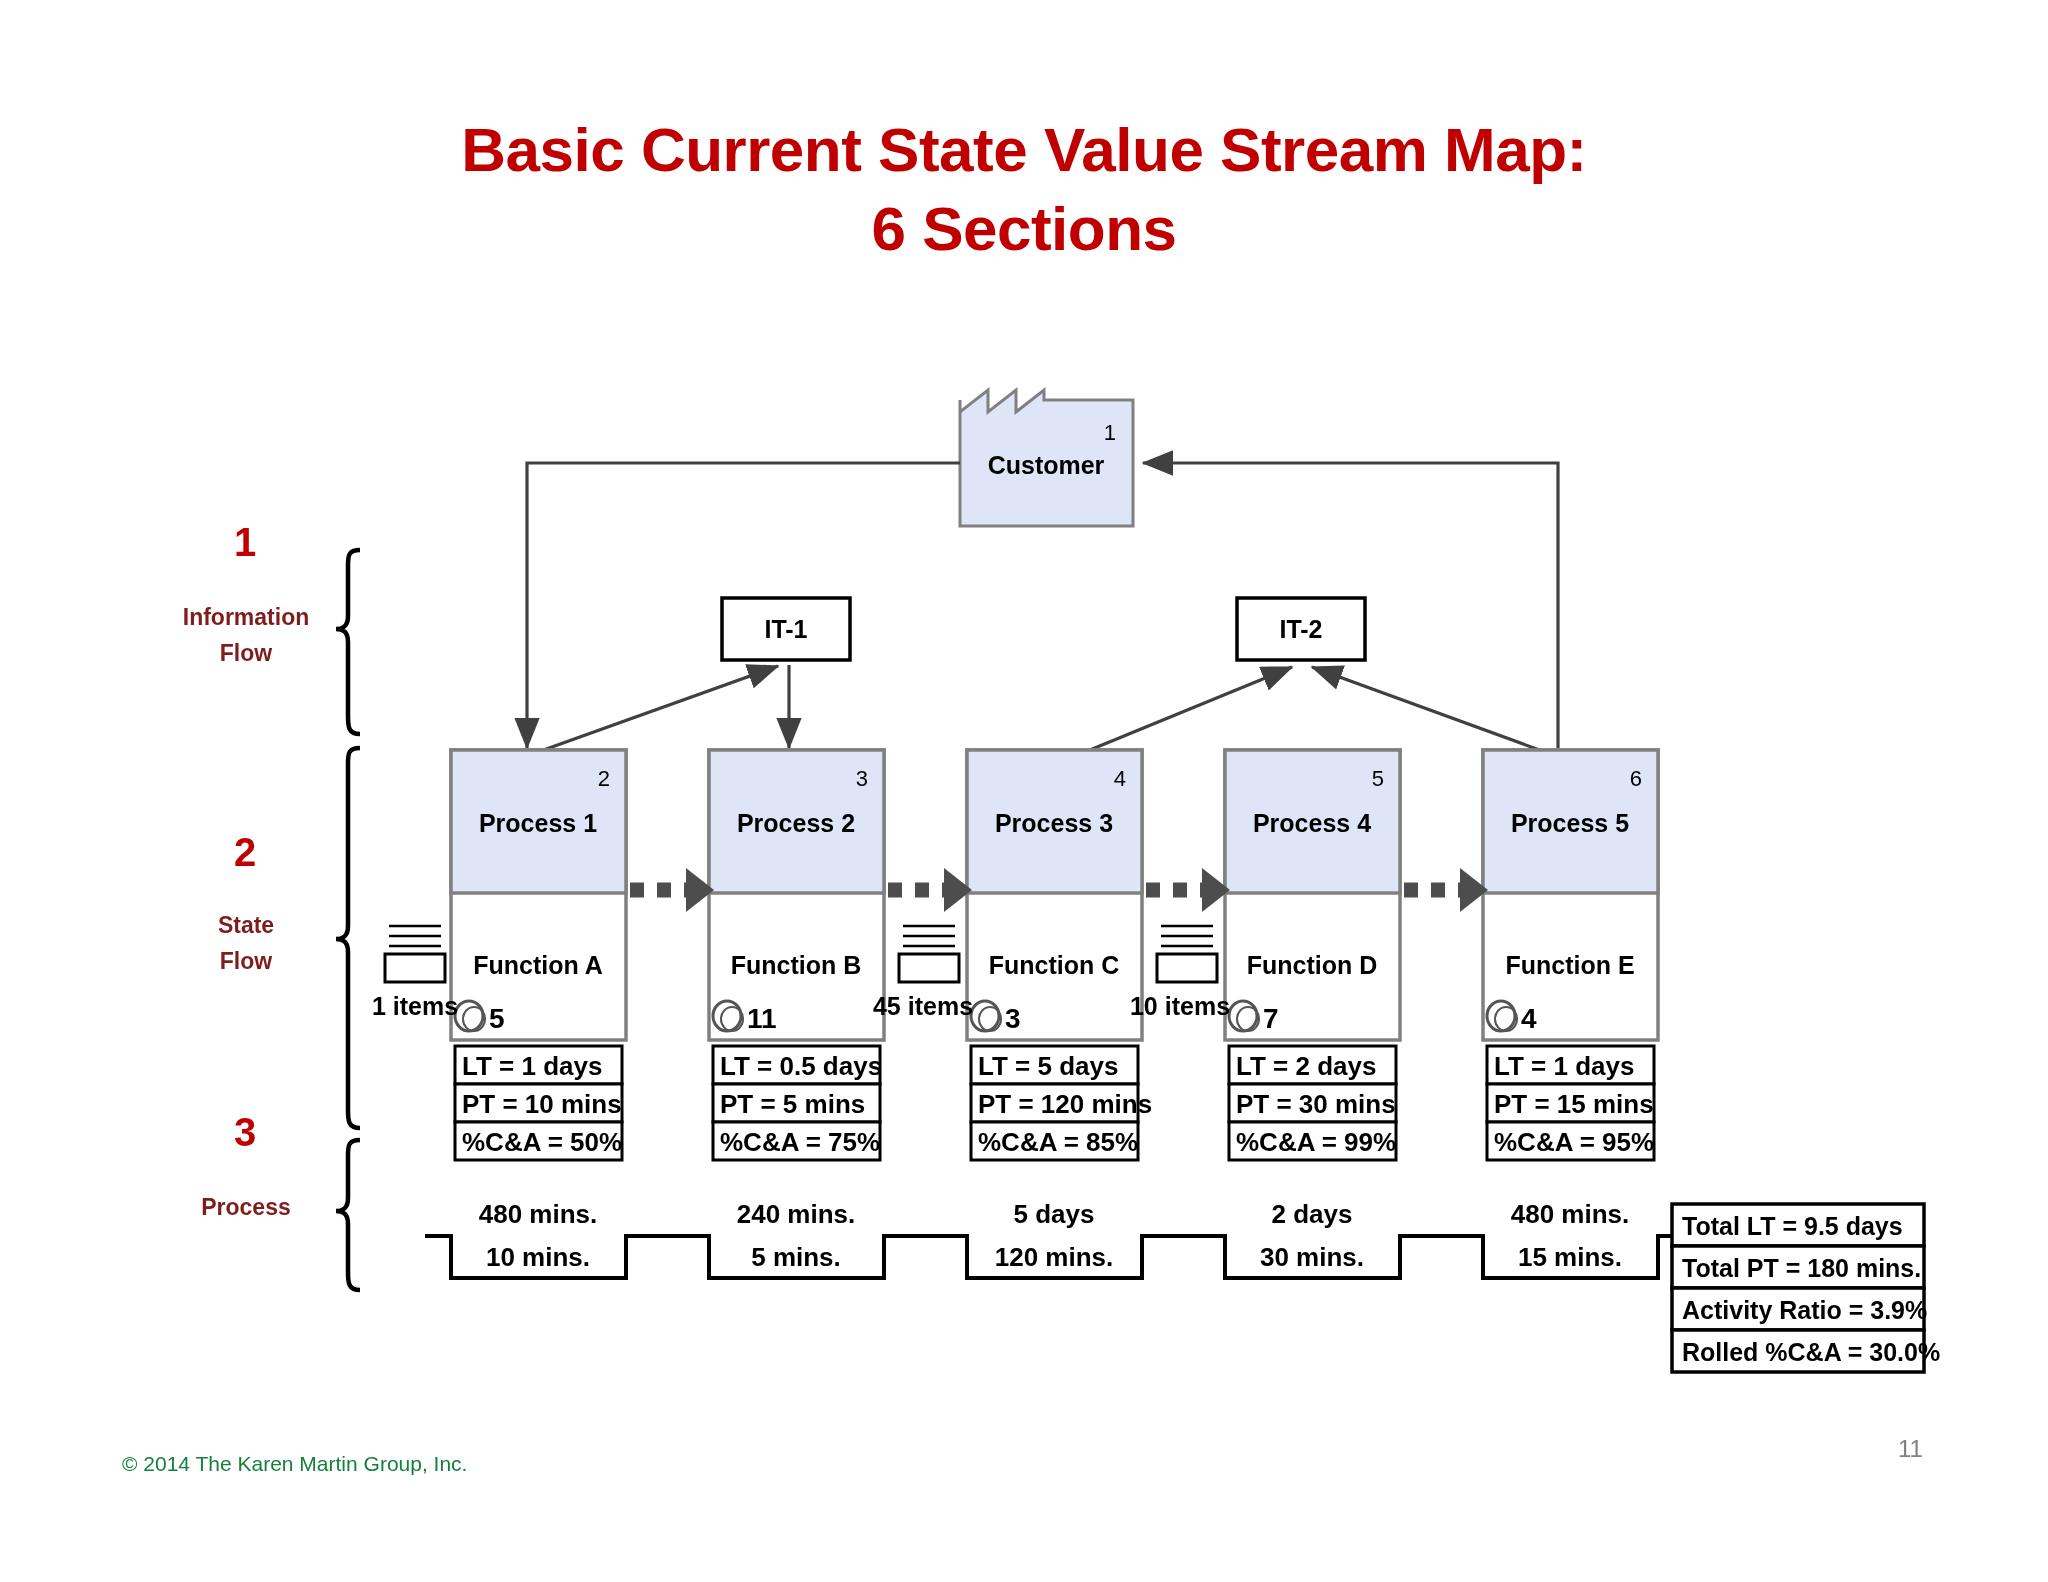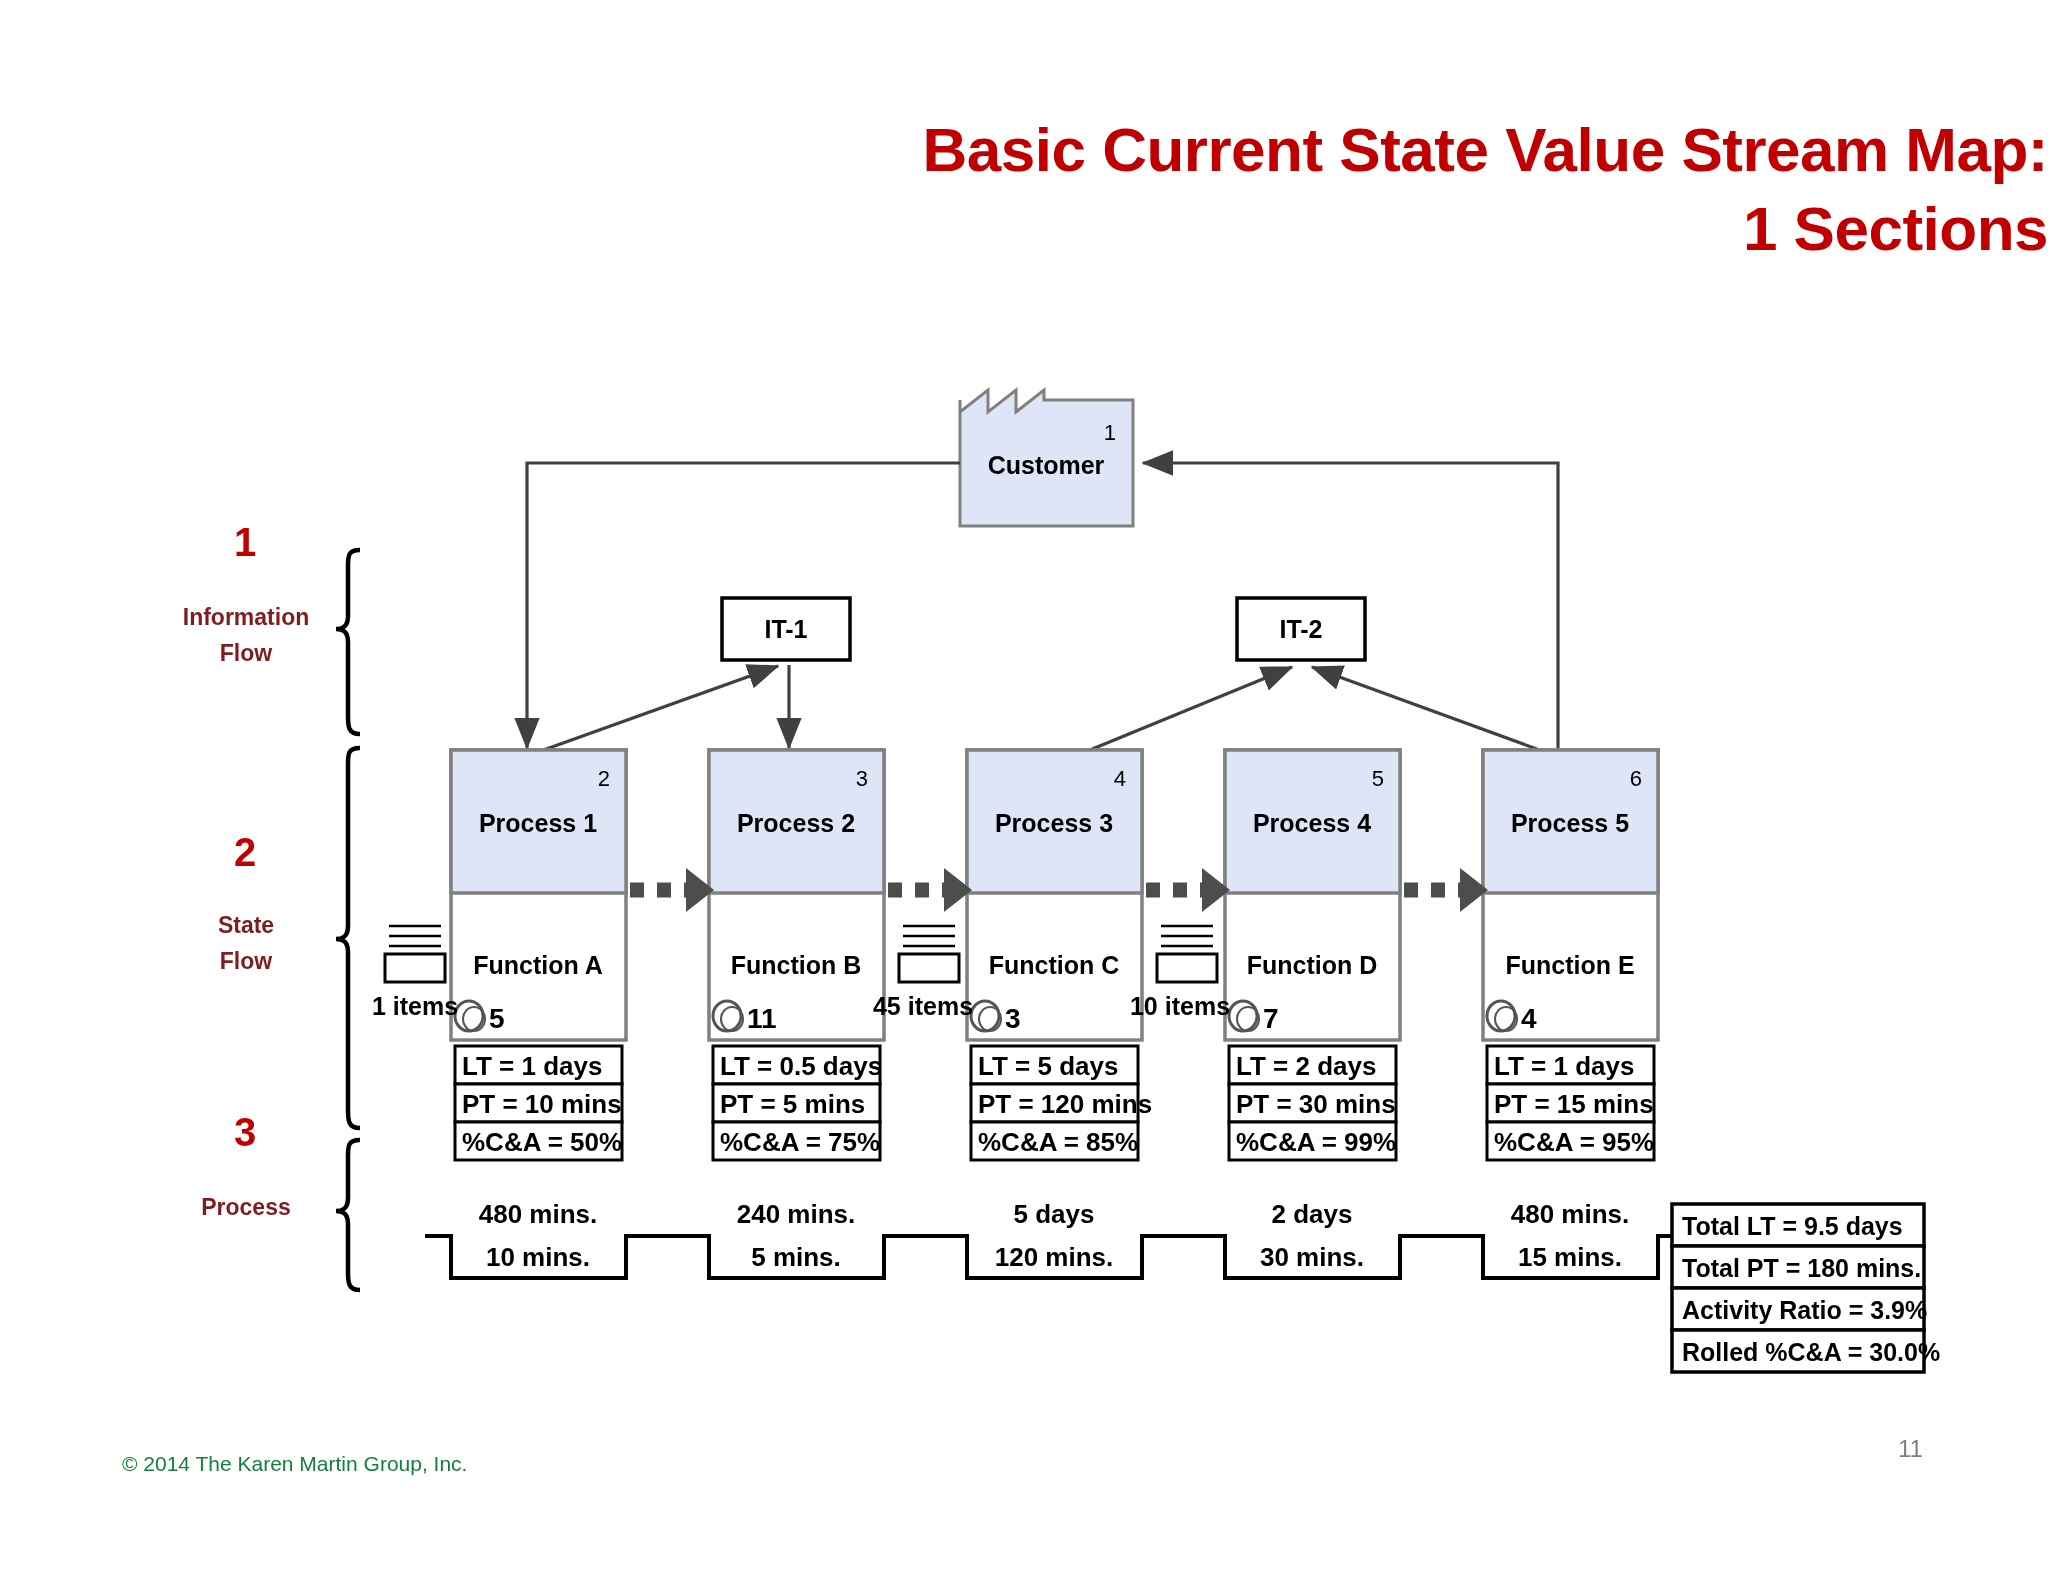--- a/index.html
+++ b/index.html
@@ -1,20 +1,20 @@
 <!DOCTYPE html>
 <html><head>
 <meta charset="utf-8">
 <style>
   html,body{margin:0;padding:0;background:#ffffff;}
   body{width:2048px;height:1582px;position:relative;overflow:hidden;
        font-family:"Liberation Sans","DejaVu Sans",sans-serif;}
 
   
-  #title-block{position:absolute;left:0;top:110px;width:2048px;text-align:right;}
+  #title-block{position:absolute;left:0;top:110px;width:2048px;text-align:center;}
   #title-block .tline{
       color:#c00000;font-weight:bold;font-size:62px;line-height:1.28;
       letter-spacing:-0.5px;font-family:"Liberation Sans","DejaVu Sans",sans-serif;
       font-stretch:condensed;}
 
   
   .sect-num{position:absolute;color:#c00000;font-weight:bold;font-size:40px;
             text-align:center;width:120px;}
   .sect-lbl{position:absolute;color:#7f1d1d;font-weight:bold;font-size:23px;
             text-align:center;width:200px;line-height:1.55;}
@@ -37,21 +37,21 @@
   .tlnum{font-size:26px;text-anchor:middle;font-weight:bold;}
   .sumtxt{font-size:25px;font-weight:bold;}
   .itname{font-size:25px;text-anchor:middle;font-weight:bold;}
   .custname{font-size:25px;text-anchor:middle;font-weight:bold;}
 </style>
 </head>
 <body>
 
 <div id="title-block">
   <div class="tline">Basic Current State Value Stream Map:</div>
-  <div class="tline">1 Sections</div>
+  <div class="tline">6 Sections</div>
 </div>
 
 <div class="sect-num" style="left:185px;top:520px;">1</div>
 <div class="sect-lbl" style="left:146px;top:600px;">
   <div>Information</div>
   <div>Flow</div>
 </div>
 
 <div class="sect-num" style="left:185px;top:830px;">2</div>
 <div class="sect-lbl" style="left:146px;top:908px;">

